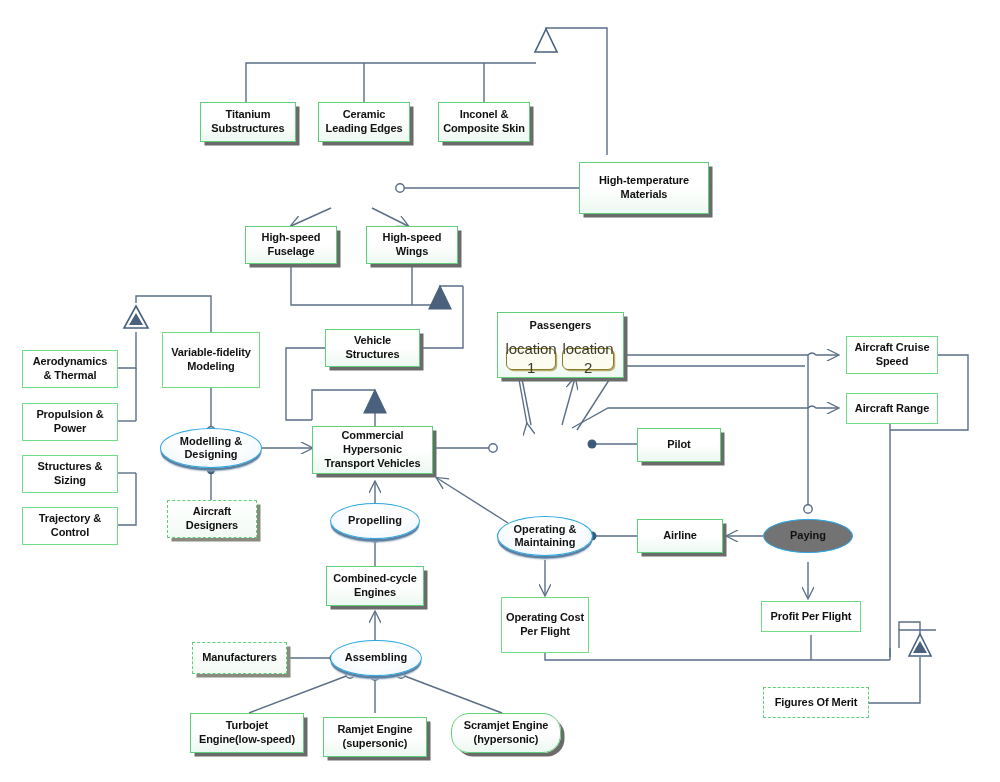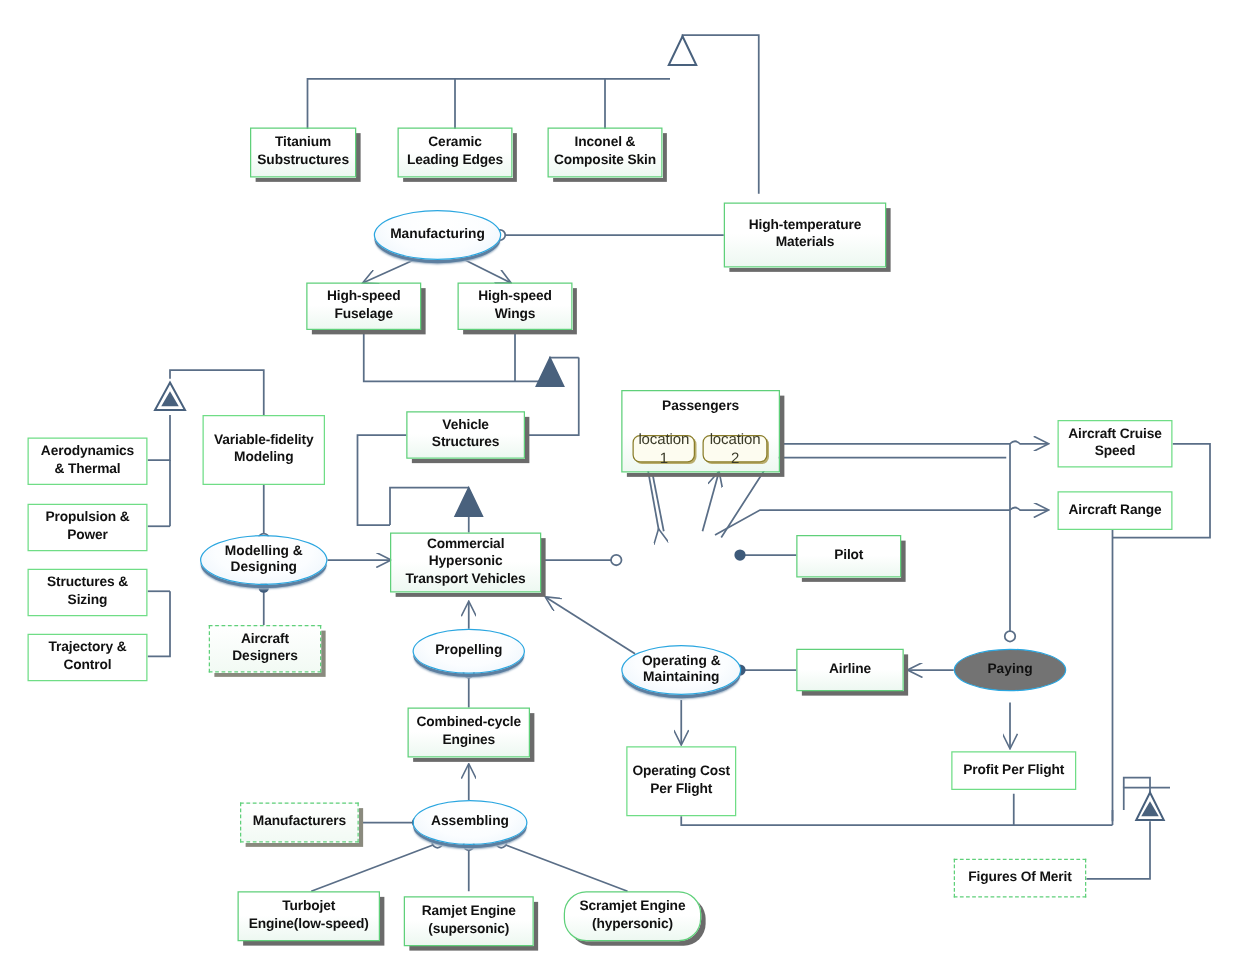--- a/index.html
+++ b/index.html
@@ -20,21 +20,21 @@
   
   .rect-flat{border:1.4px solid #6fdd86;background:#ffffff;}
   
   .rect-dash{border:1.5px dashed #5fd07a;
         background:linear-gradient(180deg,#ffffff 0%,#f2faf4 100%);
         box-shadow:4px 4px 0 -0.5px #8a8a7e;}
   
   .rect-dash-flat{border:1.5px dashed #5fd07a;background:#ffffff;}
   
   .rbox{border:1.3px solid #8a7d2a;border-radius:6px;background:#fdfcf0;
-        font-size:12px;font-weight:normal;color:#3a3a28;
+        font-size:15px;font-weight:normal;color:#3a3a28;
         box-shadow:1.5px 1.5px 0 -0.3px #b9ad6d;}
 
   
   .ell{position:absolute;box-sizing:border-box;display:flex;
        align-items:center;justify-content:center;text-align:center;
        font-size:11px;font-weight:bold;color:#111;line-height:1.2;
        border-radius:50%;}
   
   .ell-3d{border:1.6px solid #2aa6e0;
        background:radial-gradient(ellipse at 50% 28%,#ffffff 0%,#fbfdff 55%,#e9f3fb 100%);
@@ -183,41 +183,38 @@
 
     <g>
       <path d="M440,286 L451,309 L429,309 Z" fill="#49617d" stroke="#49617d" stroke-width="1.2"></path>
     </g>
 
     <g>
       <path d="M375,390 L386,413 L364,413 Z" fill="#49617d" stroke="#49617d" stroke-width="1.2"></path>
     </g>
   </svg>
 
-  <div class="node rect" style="left:200px;top:102px;width:85px;height:40px;align-items:center;">
+  <div class="node rect" style="left:200px;top:102px;width:96px;height:40px;align-items:center;">
     <span style="white-space:pre-line">Titanium
 Substructures</span>
   </div>
   <div class="node rect" style="left:318px;top:102px;width:92px;height:40px;">
     <span style="white-space:pre-line">Ceramic
 Leading Edges</span>
   </div>
   <div class="node rect" style="left:438px;top:102px;width:92px;height:40px;">
     <span style="white-space:pre-line">Inconel &amp;
 Composite Skin</span>
   </div>
 
   <div class="node rect" style="left:579px;top:162px;width:130px;height:52px;">
     <span style="white-space:pre-line">High-temperature
 Materials</span>
   </div>
 
-  <div class="ell ell-3d" style="left:299px;top:168px;width:102px;height:40px;">
-    <span style="white-space:pre-line">Manufacturing</span>
-  </div>
 
   <div class="node rect" style="left:245px;top:226px;width:92px;height:38px;">
     <span style="white-space:pre-line">High-speed
 Fuselage</span>
   </div>
   <div class="node rect" style="left:366px;top:226px;width:92px;height:38px;">
     <span style="white-space:pre-line">High-speed
 Wings</span>
   </div>
 

